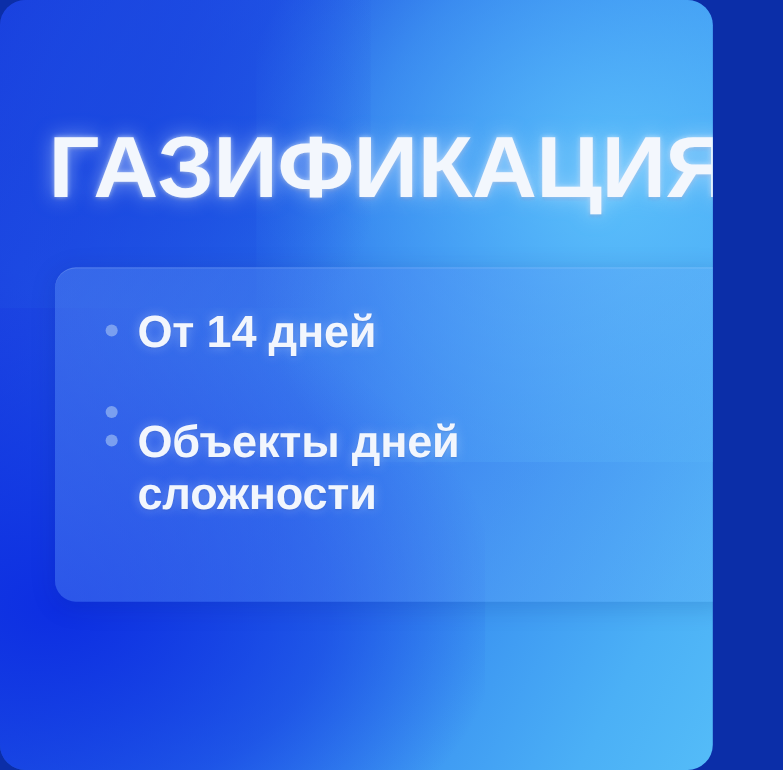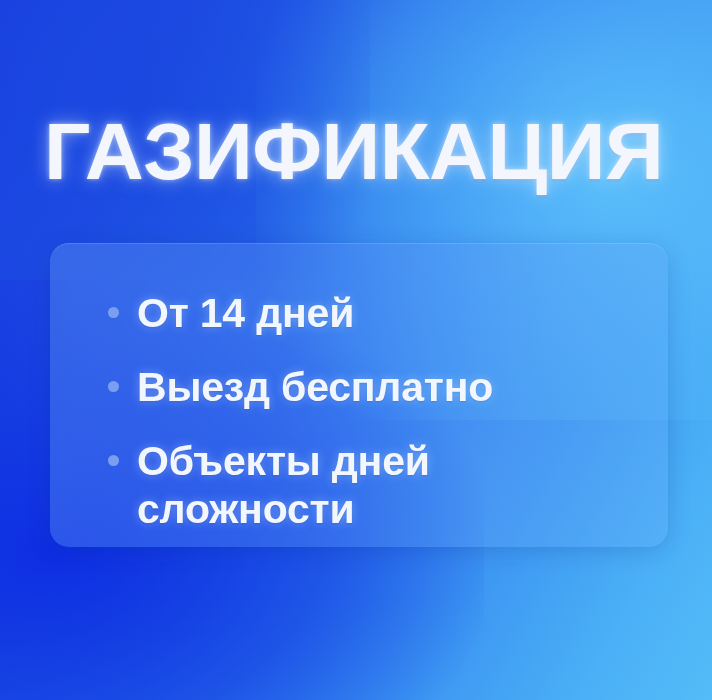--- a/index.html
+++ b/index.html
@@ -9,33 +9,34 @@
     background: #0b2ea8;
   }
   body {
     font-family: "Liberation Sans", "DejaVu Sans", sans-serif;
     -webkit-font-smoothing: antialiased;
   }
 
   
   #poster {
     position: relative;
-    width: 712px;
+    width: 648px;
     height: 700px;
     overflow: hidden;
     
     background:
       linear-gradient(118deg,
         #1736dd 0%,
         #1c46e2 18%,
         #2360e6 36%,
         #2d7aee 54%,
         #3c96f2 72%,
         #4bb0f6 88%,
         #54bcf8 100%);
+    border-radius: 23px;
   }
 
   
   #poster .wash-a,
   #poster .wash-b,
   #poster .wash-c {
     position: absolute;
     pointer-events: none;
   }
   #poster .wash-a {
@@ -108,21 +109,21 @@
       inset 0 1px 0 rgba(255, 255, 255, 0.14),
       0 4px 22px rgba(8, 34, 130, 0.18);
   }
 
   
   #poster .bullets {
     position: absolute;
     left: 0;
     top: 34px;
     width: 100%;
-    margin: 12px;
+    margin: 0;
     padding: 0;
     list-style: none;
   }
   #poster .bullet {
     position: relative;
     display: flex;
     align-items: flex-start;
     padding: 0 0 0 45px;
     margin: 0 0 26px 0;
   }
@@ -167,21 +168,20 @@
   <div class="card">
     <ul class="bullets">
 
       <li class="bullet">
         <span class="bullet-dot"></span>
         <span class="bullet-text">От 14 дней</span>
       </li>
 
       <li class="bullet">
         <span class="bullet-dot"></span>
-        <span class="bullet-text">Выезд бесплатно</span>
       </li>
 
       <li class="bullet">
         <span class="bullet-dot"></span>
         <span class="bullet-text">Объекты дней сложности</span>
       </li>
 
     </ul>
   </div>
 

